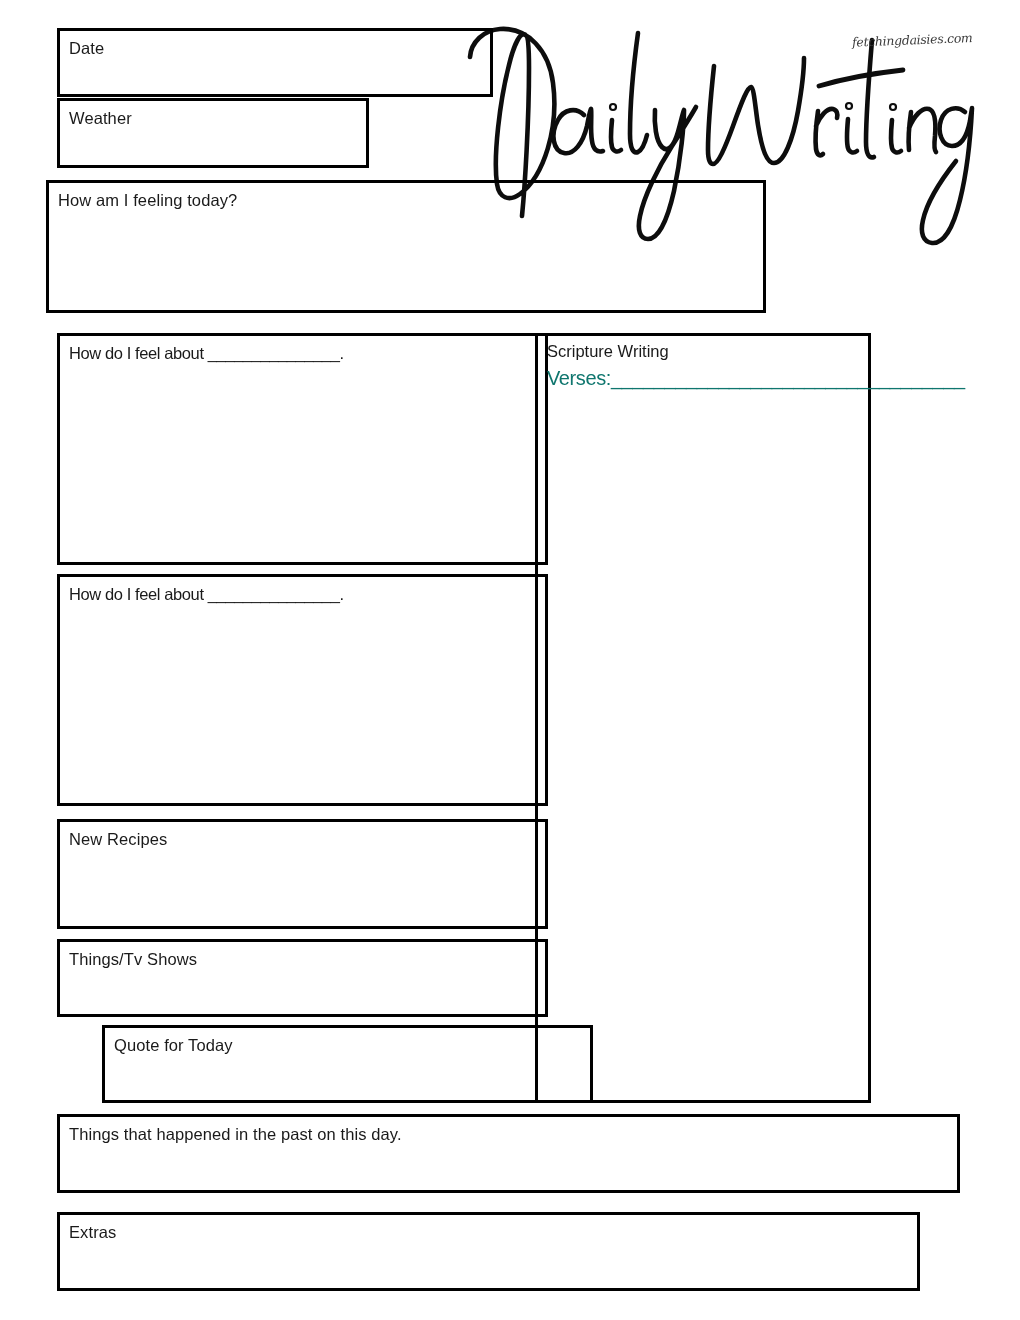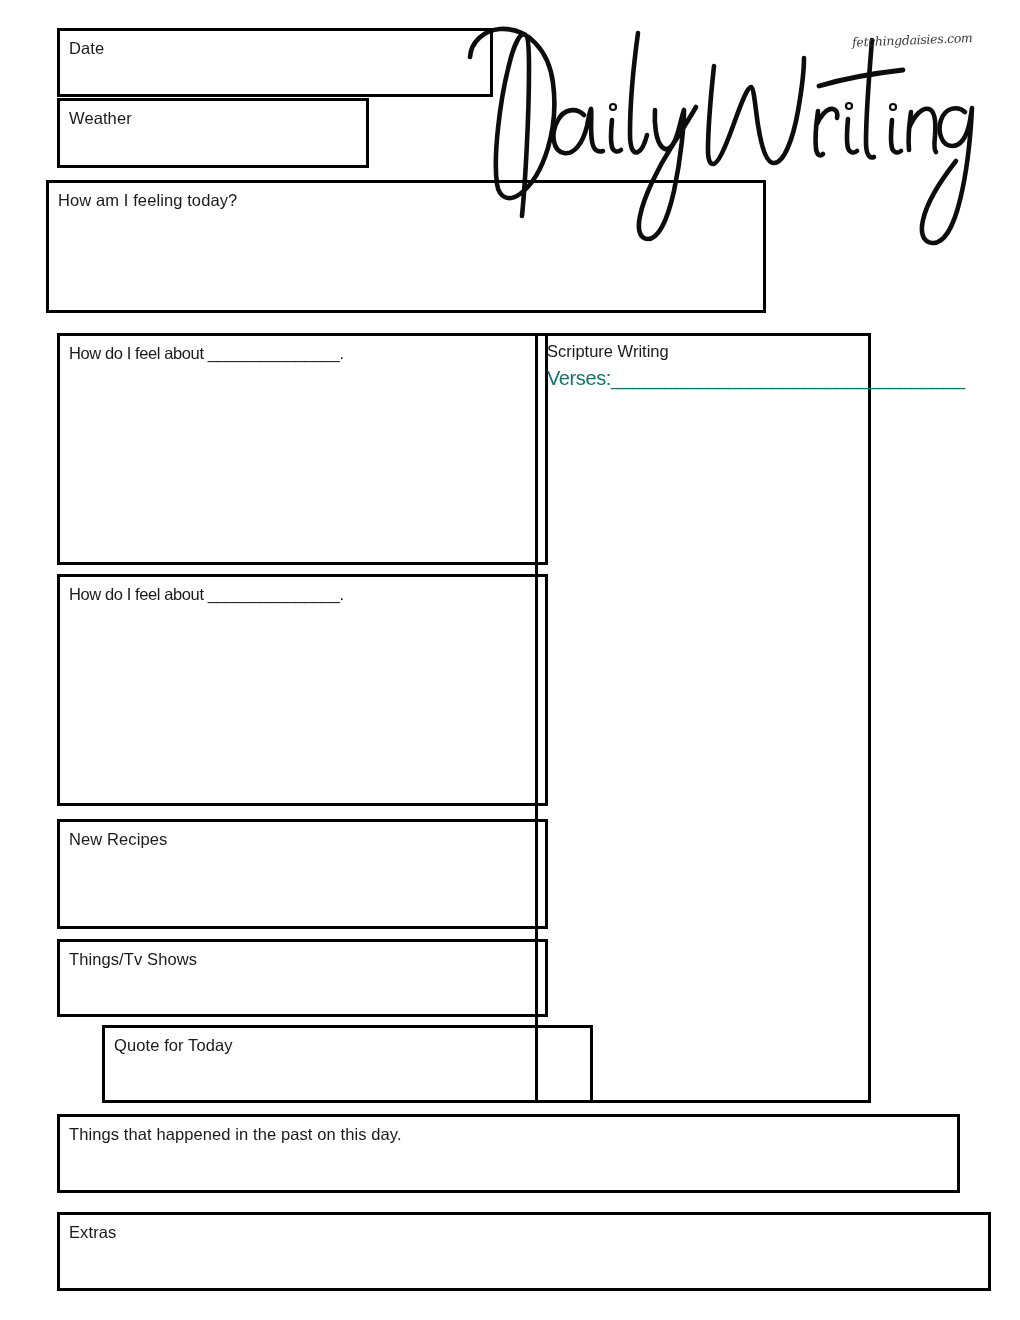--- a/index.html
+++ b/index.html
@@ -89,21 +89,21 @@
 
   #box-feel-1   { left: 57px;  top: 333px;  width: 491px; height: 232px; }
   #box-feel-2   { left: 57px;  top: 574px;  width: 491px; height: 232px; }
   #box-recipes  { left: 57px;  top: 819px;  width: 491px; height: 110px; padding-left: 8px; }
   #box-books    { left: 57px;  top: 939px;  width: 491px; height: 78px;  }
   #box-quote    { left: 57px;  top: 1025px; width: 491px; height: 78px; margin-left: 45px;  }
 
   #box-scripture{ left: 535px; top: 333px;  width: 336px; height: 770px; }
 
   #box-past     { left: 57px;  top: 1114px; width: 903px; height: 79px;  }
-  #box-extras   { left: 57px;  top: 1212px; width: 934px; height: 79px;  }
+  #box-extras   { left: 57px;  top: 1212px; width: 863px; height: 79px;  }
 
   
   #scripture-label-line1 { position:absolute; left: 9px; top: 6px;  font-size: 16.5px; white-space: nowrap; color:#1a1a1a;}
   #scripture-label-line2 { position:absolute; left: 9px; top: 31px; font-size: 20px; white-space: nowrap; color:#0f766e;}
 </style>
 </head>
 <body>
 
 <div class="page">
 

